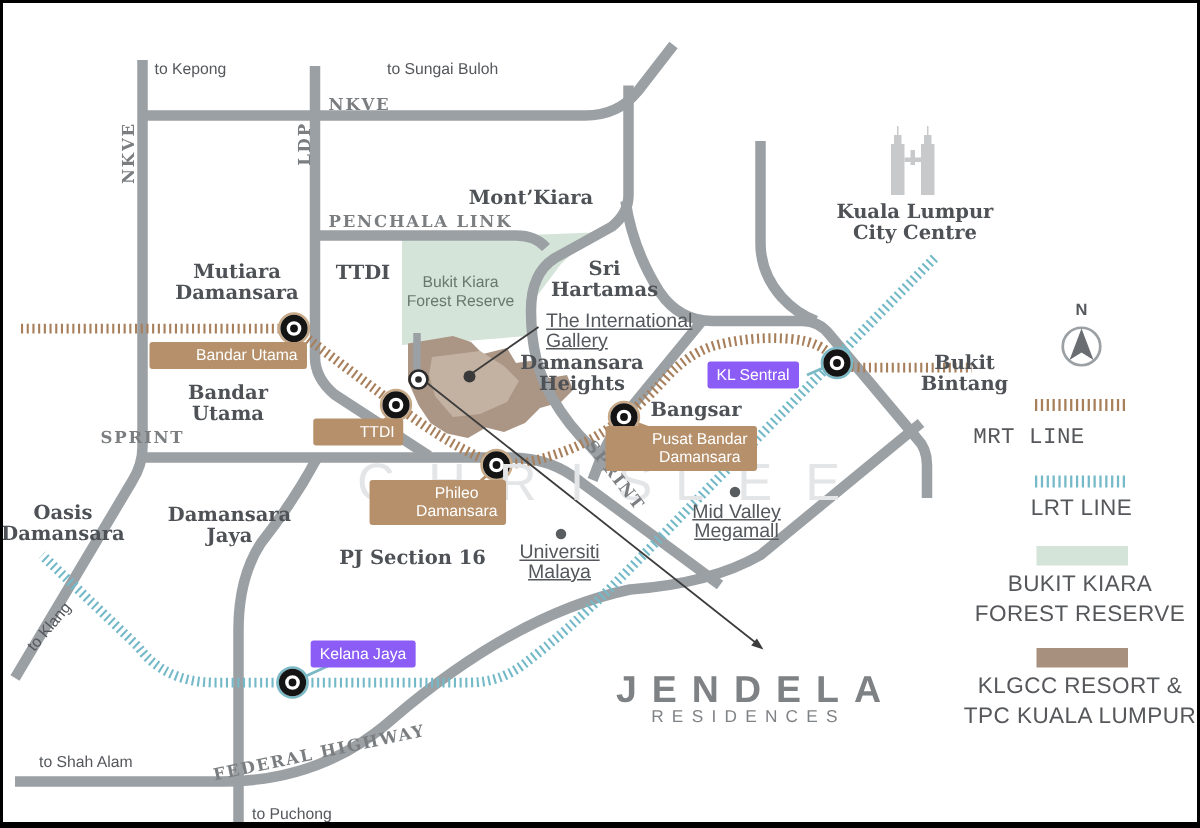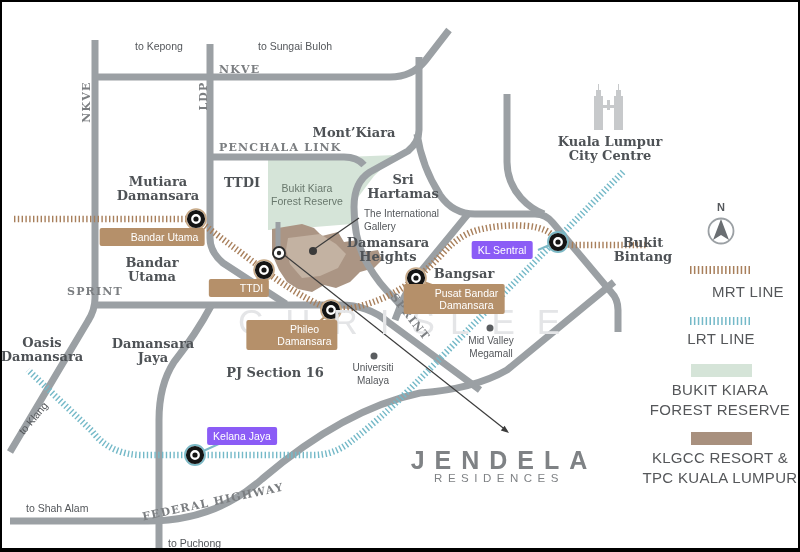--- a/index.html
+++ b/index.html
@@ -7,21 +7,21 @@
     position:relative;width:800px;height:552px;box-sizing:border-box;
     background:#ffffff;border:2px solid #000;border-bottom-width:4px;
     overflow:hidden;font-family:"Liberation Sans",sans-serif;
   }
   svg.maplayer{position:absolute;left:0;top:0;}
   .lbl{position:absolute;white-space:nowrap;}
   .ctr{transform:translateX(-50%);text-align:center;}
   .area{font-family:"DejaVu Serif",serif;font-weight:700;font-size:13px;color:#4e5256;line-height:14px;}
   .roadlbl{font-family:"DejaVu Serif",serif;font-weight:700;font-size:11px;color:#7b7e81;letter-spacing:1.2px;}
   .dir{font-size:10.5px;color:#54575b;}
-  .poi{font-size:10px;color:#54575b;line-height:12.5px;}
+  .poi{font-size:13px;color:#54575b;line-height:12.5px;text-decoration:underline;}
   .forestlbl{font-size:10.5px;color:#69786d;line-height:13px;}
   .badge{position:absolute;color:#fff;font-size:10.5px;line-height:12px;
     padding:3px 6px;border-radius:2px;text-align:center;}
   .badge.brown{background:#b5906a;padding-left:31px;}
   .badge.teal{background:#8b5cf6;}
   .line2{display:block;}
   .rot{transform-origin:center;}
   .legendlbl{font-size:15px;color:#55575a;line-height:20px;letter-spacing:0.3px;}
   .watermark{font-size:35px;color:#e4e5e7;letter-spacing:22px;font-weight:400;}
   .brandname{font-size:25px;letter-spacing:10px;font-weight:700;color:#7f8285;}
@@ -132,21 +132,21 @@
       <line x1="688" y1="268" x2="750" y2="268" stroke="#a87f5b" stroke-width="8" stroke-dasharray="1.5 2.4"></line>
       <line x1="688" y1="319" x2="750" y2="319" stroke="#74b9c8" stroke-width="8" stroke-dasharray="1.5 2.4"></line>
       <rect x="689" y="362" width="61" height="13" fill="#d5e4d8"></rect>
       <rect x="689" y="430" width="61" height="13" fill="#a8907e"></rect>
     </g>
   </svg>
 
   <div class="lbl watermark" style="left:236px;top:300px;">CHRIS</div>
   <div class="lbl watermark" style="left:448px;top:300px;">LEE</div>
 
-  <div class="lbl dir" style="left:101px;top:38px;margin-left:32px;">to Kepong</div>
+  <div class="lbl dir" style="left:101px;top:38px;">to Kepong</div>
   <div class="lbl dir" style="left:216px;top:38px;padding-left:40px;">to Sungai Buloh</div>
   <div class="lbl dir rot" style="left:31px;top:416px;transform:translate(-50%,-50%) rotate(-50deg);">to Klang</div>
   <div class="lbl dir" style="left:24px;top:500px;">to Shah Alam</div>
   <div class="lbl dir" style="left:166px;top:535px;">to Puchong</div>
 
   <div class="lbl roadlbl rot" style="left:84px;top:100px;transform:translate(-50%,-50%) rotate(-90deg);">NKVE</div>
   <div class="lbl roadlbl" style="left:217px;top:61px;">NKVE</div>
   <div class="lbl roadlbl rot" style="left:201px;top:94px;transform:translate(-50%,-50%) rotate(-90deg);">LDP</div>
   <div class="lbl roadlbl" style="left:217px;top:139px;">PENCHALA LINK</div>
   <div class="lbl roadlbl" style="left:65px;top:283px;">SPRINT</div>
@@ -231,21 +231,21 @@
   </div>
   <div class="badge teal ctr" style="left:500px;top:239px;">
     <span>KL Sentral</span>
   </div>
   <div class="badge teal ctr" style="left:240px;top:425px;">
     <span>Kelana Jaya</span>
   </div>
 
   <div class="lbl compassN ctr" style="left:719px;top:199px;">N</div>
 
-  <div class="lbl legendlbl ctr" style="left:746px;top:280px;">MRT LINE</div>
+  <div class="lbl legendlbl ctr" style="left:684px;top:280px;font-family:Liberation Mono, monospace;">MRT LINE</div>
   <div class="lbl legendlbl ctr" style="left:719px;top:327px;text-align:right;">LRT LINE</div>
   <div class="lbl legendlbl ctr" style="left:718px;top:378px;">
     <span class="line2">BUKIT KIARA</span>
     <span class="line2">FOREST RESERVE</span>
   </div>
   <div class="lbl legendlbl ctr" style="left:718px;top:446px;">
     <span class="line2">KLGCC RESORT &amp;</span>
     <span class="line2">TPC KUALA LUMPUR</span>
   </div>
 

